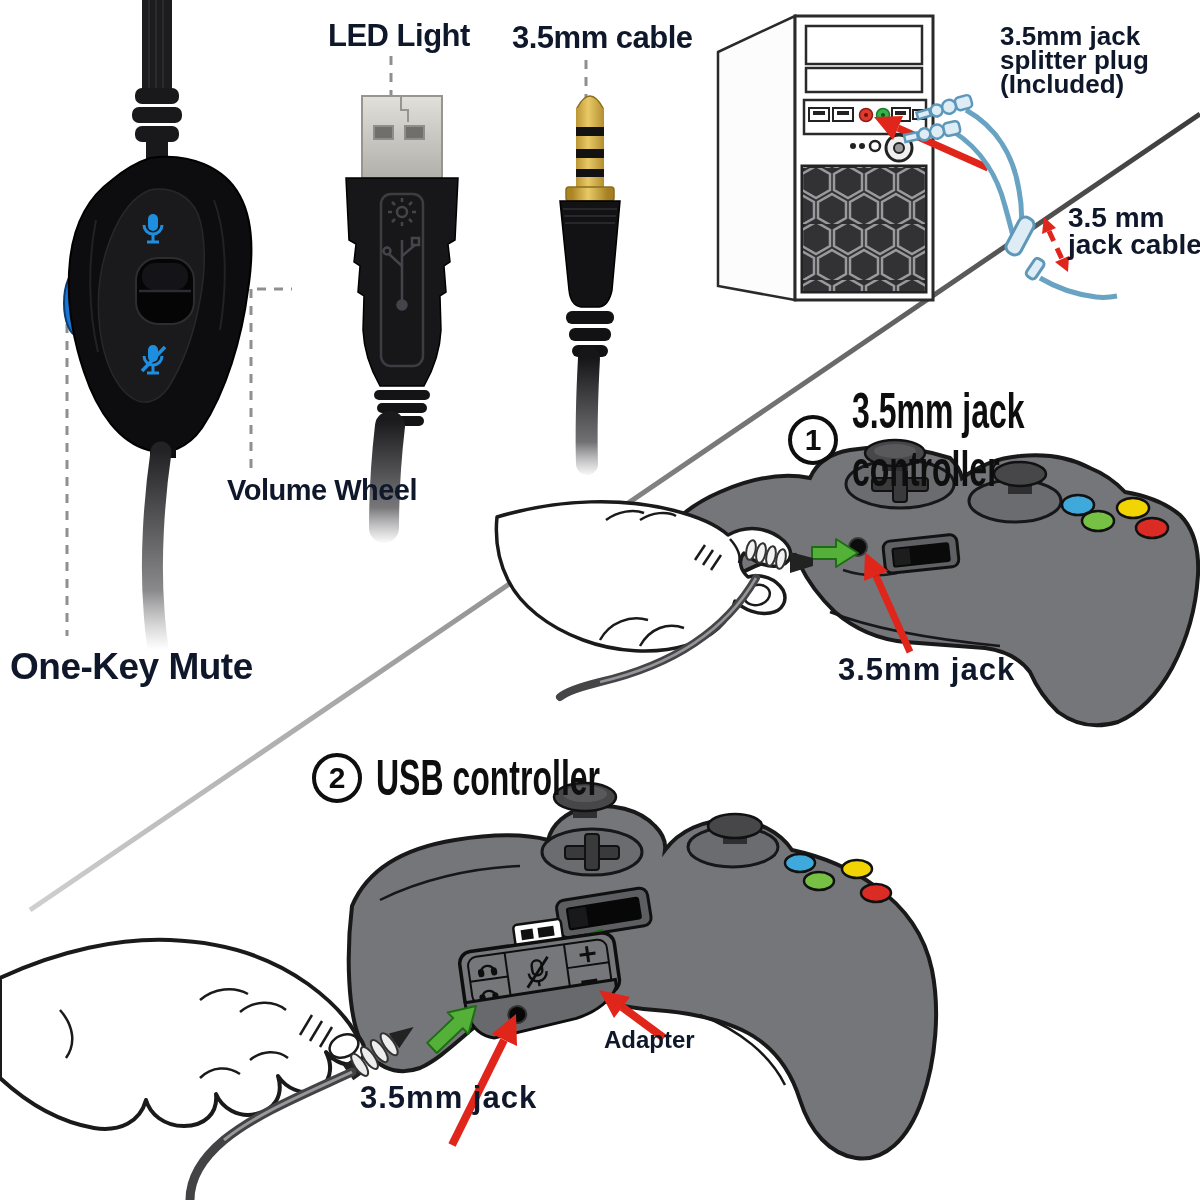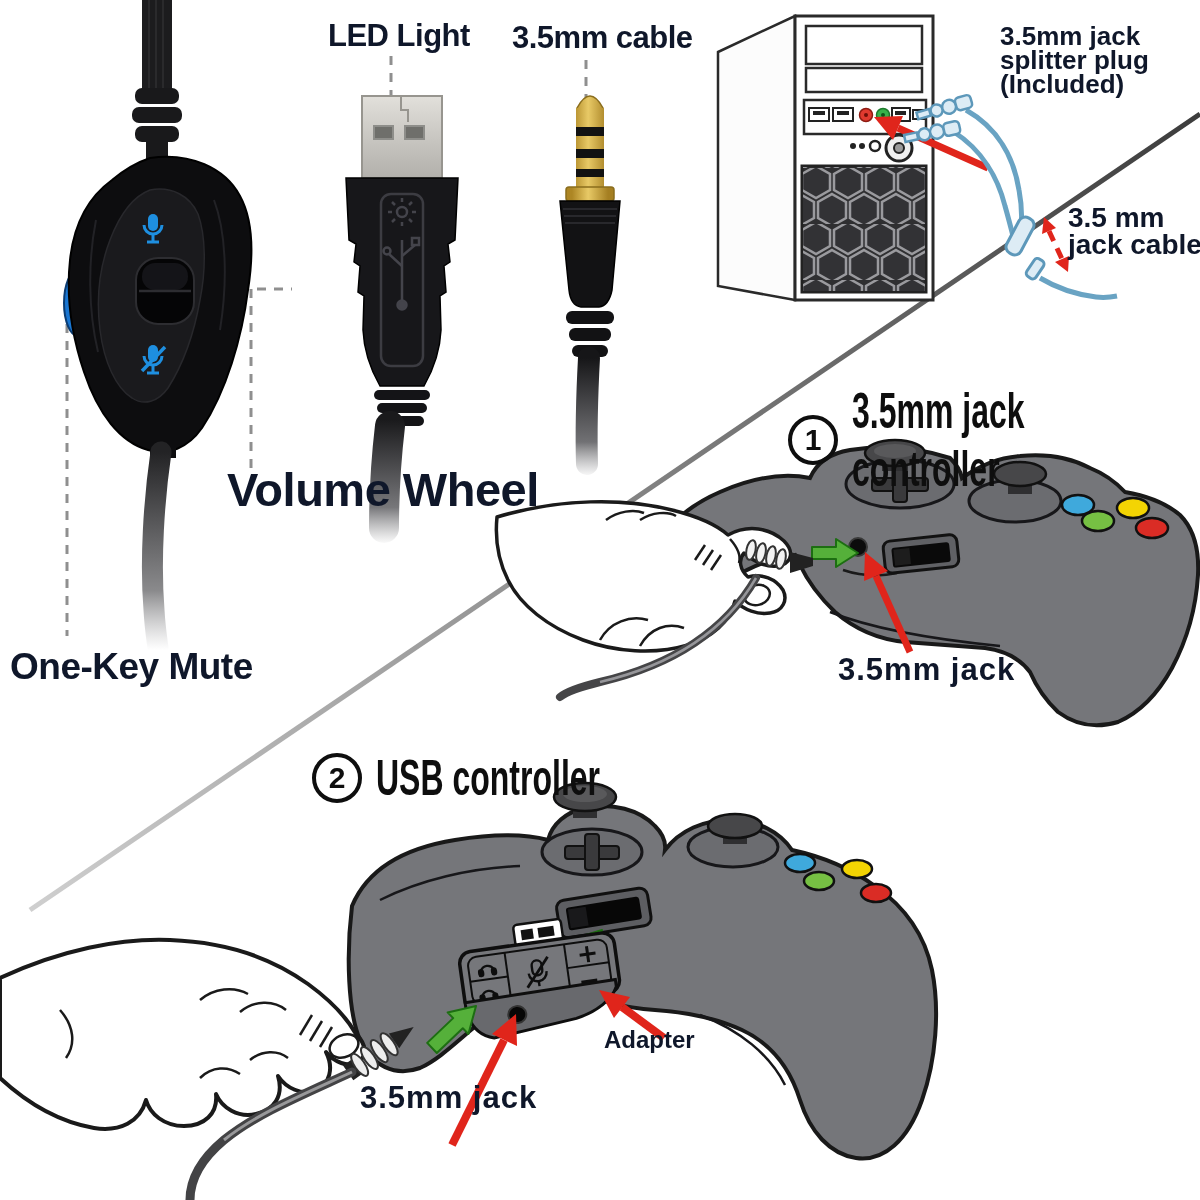--- a/index.html
+++ b/index.html
@@ -444,21 +444,21 @@
 <div class="lbl" style="left:1068px;top:204px;font-size:28px;line-height:27px;">
   <div>3.5 mm</div>
   <div>jack cable</div>
 </div>
 
 <div class="heading" style="left:788px;top:382px;">
   <div class="numcircle">1</div>
   <div class="headtitle">3.5mm jack controller</div>
 </div>
 
-<div class="lbl" style="left:227px;top:466px;font-size:47px;letter-spacing:-0.5px;">Volume Wheel</div>
+<div class="lbl" style="left:227px;top:476px;font-size:29px;letter-spacing:-0.5px;">Volume Wheel</div>
 
 <div class="lbl" style="left:10px;top:648px;font-size:37px;letter-spacing:-0.5px;">One-Key Mute</div>
 
 <div class="lbl" style="left:838px;top:654px;font-size:31px;letter-spacing:1px;">3.5mm jack</div>
 
 <div class="heading" style="left:312px;top:749px;">
   <div class="numcircle">2</div>
   <div class="headtitle">USB controller</div>
 </div>
 

